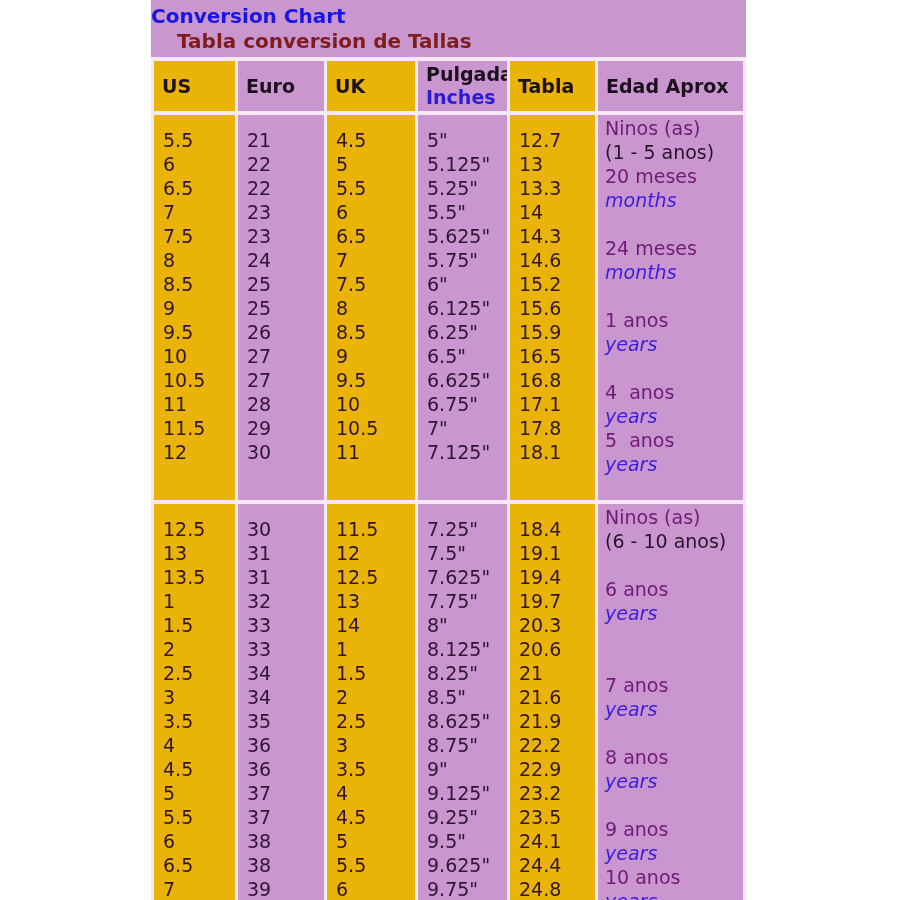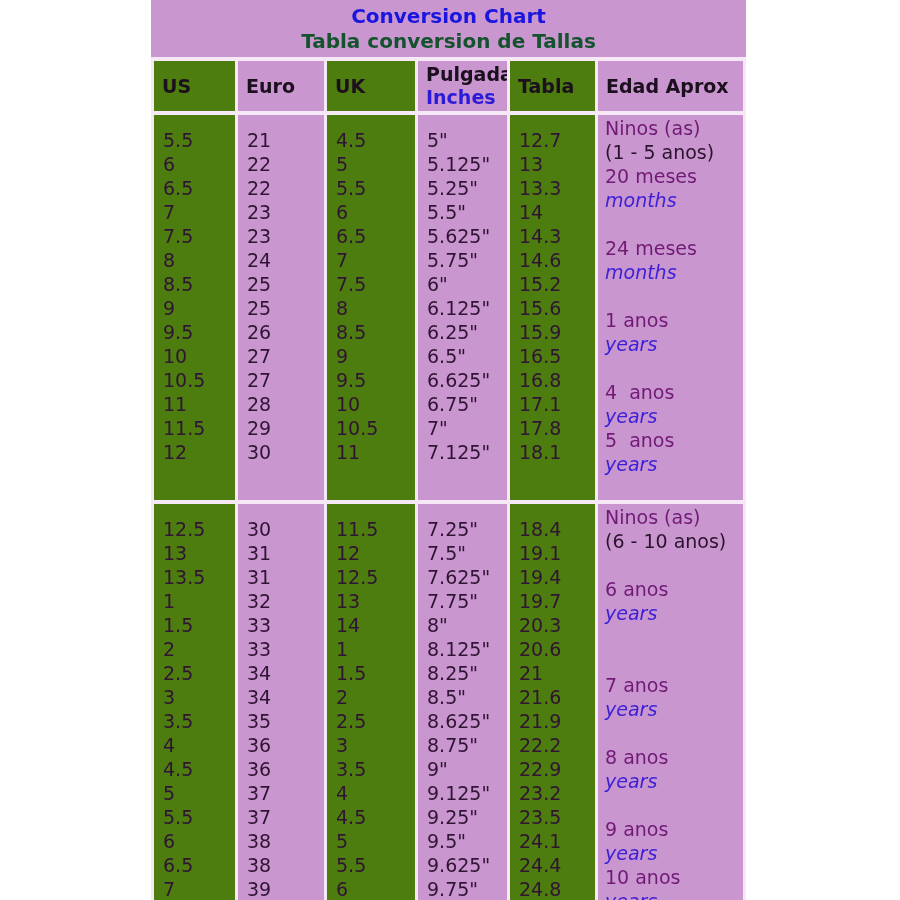--- a/index.html
+++ b/index.html
@@ -2,32 +2,32 @@
 <html><head>
 <meta charset="utf-8">
 <style>
   html,body{margin:0;padding:0;}
   .page{
     position:relative;width:900px;height:900px;background:#ffffff;overflow:hidden;
     font-family:"DejaVu Sans","Liberation Sans",sans-serif;
   }
   .chart-wrap{position:absolute;left:151px;top:0;width:595px;}
   .title-band{
-    background:#c996cf;height:57px;text-align:center;
+    background:#c996cf;height:57px;
     padding-top:3px;box-sizing:border-box;
   }
   .title-line1{font-size:20px;font-weight:bold;color:#1a16e0;line-height:26px;}
-  .title-line2{font-size:20px;font-weight:bold;color:#14532d;line-height:25px;}
+  .title-line2{font-size:20px;font-weight:bold;color:#7f1d1d;line-height:25px;padding-left:26px;}
   table.conv{
     width:595px;table-layout:fixed;border-collapse:separate;border-spacing:3px 4px;
     background:#f7e8f7;
   }
   col.c-us{width:81px;} col.c-euro{width:86px;} col.c-uk{width:88px;}
   col.c-pulg{width:89px;} col.c-cent{width:85px;} col.c-edad{width:145px;}
-  .col-pink{background:#4d7c0f;}
+  .col-pink{background:#eab308;}
   .col-mauve{background:#c996cf;}
   th{
     height:50px;text-align:left;vertical-align:middle;padding:0 0 0 8px;
     font-size:19px;font-weight:bold;color:#1c0f1e;line-height:23px;overflow:hidden;
   }
   th .hdr-black{color:#1c0f1e;display:block;}
   th .hdr-blue{color:#2a1bd8;display:block;}
   td.datacol{
     vertical-align:top;padding:13px 0 12px 9px;overflow:hidden;
     font-size:19px;color:#301433;line-height:24px;white-space:pre-line;

